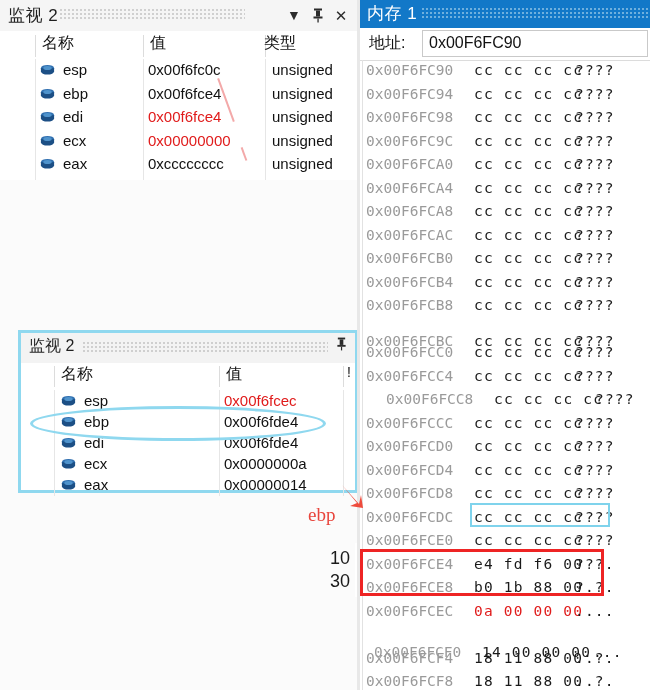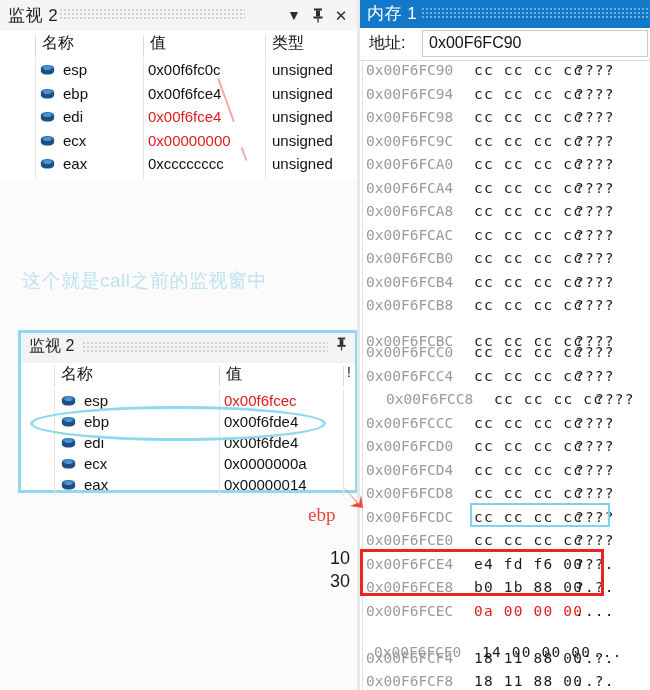--- a/index.html
+++ b/index.html
@@ -204,21 +204,21 @@
         </div>
         <div class="tb-btn tb-close">✕</div>
       </div>
 
       <div class="grid-head">
         <div class="gh-sep" style="left:35px;"></div>
         <div class="gh-cell" style="left:42px;">名称</div>
         <div class="gh-sep" style="left:143px;"></div>
         <div class="gh-cell" style="left:150px;">值</div>
         <div class="gh-sep" style="left:265px;"></div>
-        <div class="gh-cell" style="left:272px;">类型</div>
+        <div class="gh-cell" style="left:264px;">类型</div>
       </div>
 
       <div class="w1-body">
         <div class="vsep" style="left:35px;top:0;height:121px;"></div>
         <div class="vsep" style="left:143px;top:0;height:121px;"></div>
         <div class="vsep" style="left:265px;top:0;height:121px;"></div>
         <div id="w1rows">
             <div class="row" style="top: 0px;">
               <span class="cube">
                 <svg width="15" height="13" viewBox="0 0 15 13">
@@ -279,21 +279,20 @@
               <span class="vl">0xcccccccc</span>
               <span class="tp">unsigned</span>
             </div>
           </div>
 
         <div class="stroke" style="left:225px;top:18px;width:1.6px;height:46px;transform:rotate(-20deg);"></div>
         <div class="stroke" style="left:243px;top:88px;width:1.6px;height:14px;transform:rotate(-20deg);"></div>
       </div>
     </div>
 
-    <div class="ann ann1">这个就是call之前的监视窗中</div>
 
     <div class="w2-box">
       <div class="w2-title">
         <div class="w2-title-text">监视 2</div>
         <div class="w2-dots"></div>
         <div class="w2-pin">
           <svg width="11" height="14" viewBox="0 0 12 15">
             <rect x="2" y="0.5" width="8" height="2" fill="#2b2b2b"></rect>
             <rect x="4" y="2.5" width="4" height="6" fill="#2b2b2b"></rect>
             <rect x="1.5" y="8.5" width="9" height="2" fill="#2b2b2b"></rect>

